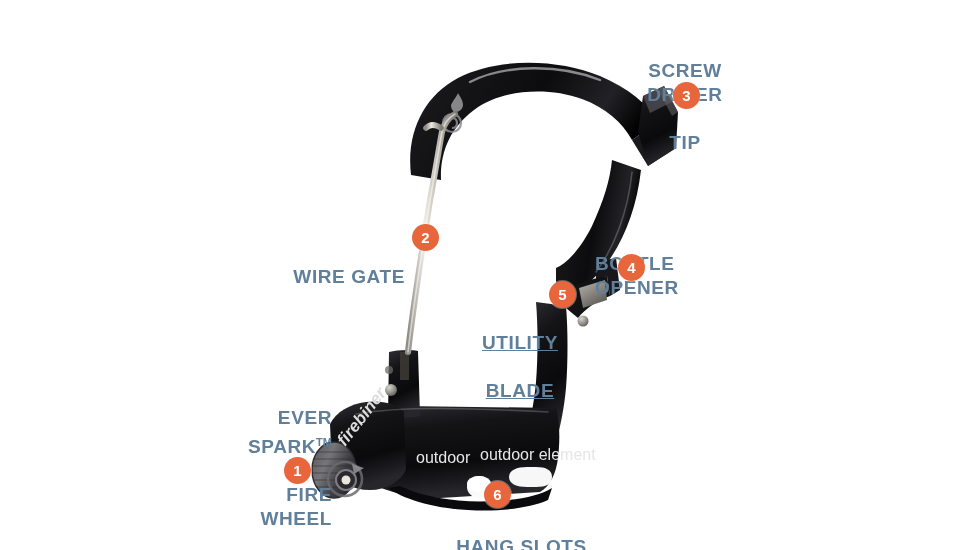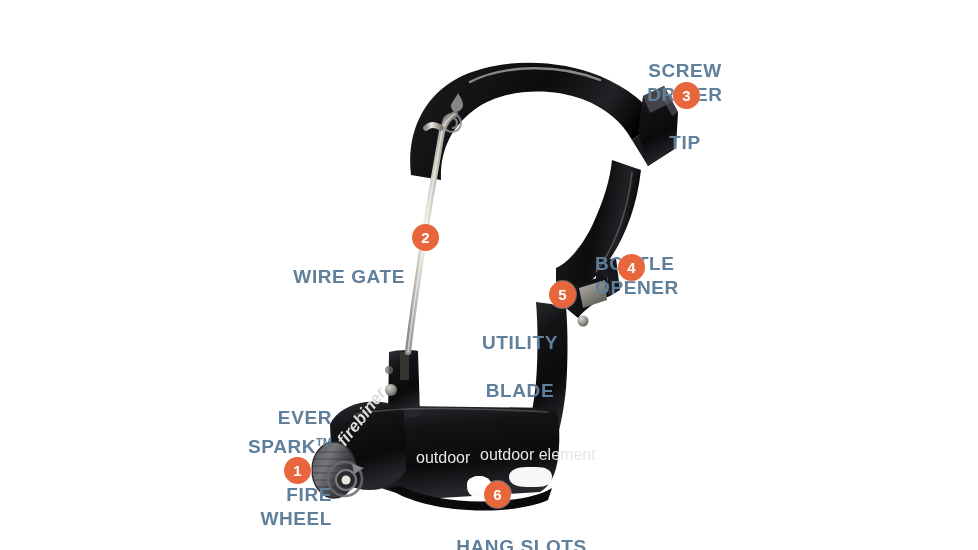--- a/index.html
+++ b/index.html
@@ -257,21 +257,21 @@
 
   <div class="callout-label align-center" style="left:612px; top:35px; width:146px;">
     <span>SCREW DRIVER</span><br>
     <span>TIP</span>
   </div>
 
   <div class="callout-label align-left" style="left:595px; top:228px; width:160px;">
     <span>BOTTLE OPENER</span>
   </div>
 
-  <div class="callout-label align-center" style="left:480px; top:307px; width:80px;">
+  <div class="callout-label align-center" style="left:480px; top:307px; width:80px;text-decoration:underline;">
     <span>UTILITY</span><br>
     <span>BLADE</span>
   </div>
 
   <div class="callout-label align-center" style="left:455px; top:511px; width:133px;">
     <span>HANG SLOTS</span>
   </div>
 
   <div class="marker" style="left:284px; top:457px;">1</div>
 

